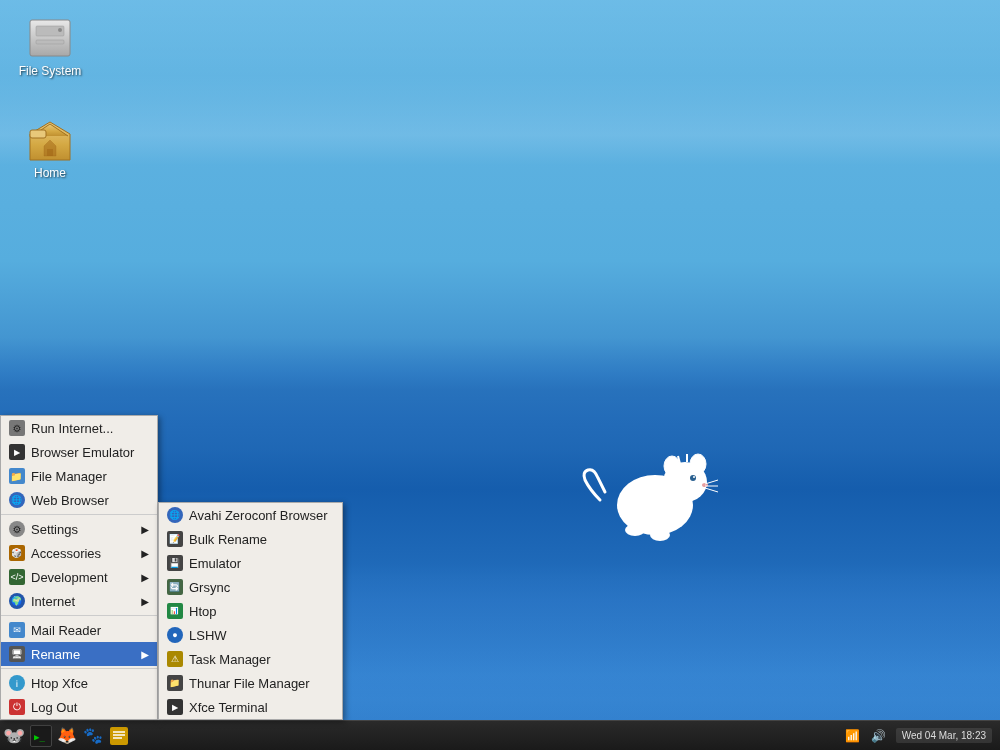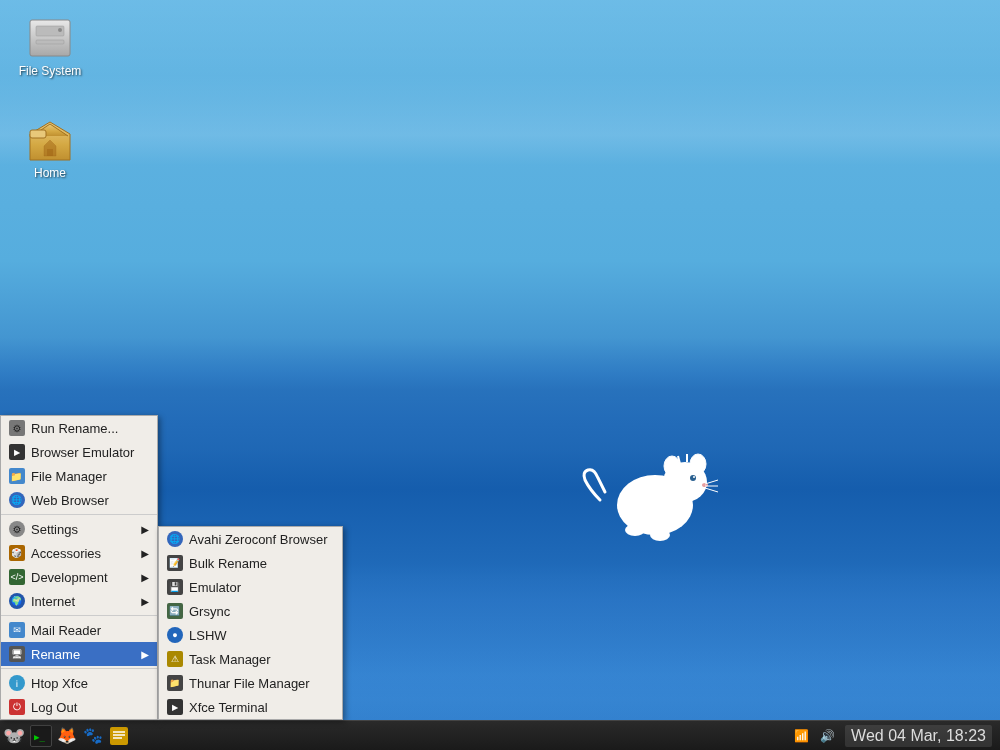--- a/index.html
+++ b/index.html
@@ -311,21 +311,21 @@
       <line x1="100" y1="34" x2="98" y2="26" stroke="white" stroke-width="2"></line>
       <line x1="107" y1="32" x2="107" y2="24" stroke="white" stroke-width="2"></line>
       <line x1="114" y1="33" x2="116" y2="25" stroke="white" stroke-width="2"></line>
     </svg>
   </div>
 
   <div id="main-menu">
 
     <div class="menu-item">
       <span class="menu-icon ico-gray" style="width:16px;height:16px;display:flex;align-items:center;justify-content:center;font-size:10px;">⚙</span>
-      <span>Run Rename...</span>
+      <span>Run Internet...</span>
     </div>
 
     <div class="menu-item">
       <span class="menu-icon" style="width:16px;height:16px;background:#333;border-radius:2px;display:flex;align-items:center;justify-content:center;font-size:8px;color:white;">▶</span>
       <span>Browser Emulator</span>
     </div>
 
     <div class="menu-item">
       <span class="menu-icon" style="width:16px;height:16px;background:#4488cc;border-radius:2px;display:flex;align-items:center;justify-content:center;font-size:10px;">📁</span>
       <span>File Manager</span>
@@ -400,20 +400,24 @@
     <div class="submenu-item">
       <span class="sub-icon" style="width:16px;height:16px;background:#444;border-radius:2px;display:flex;align-items:center;justify-content:center;font-size:9px;color:white;">💾</span>
       <span>Emulator</span>
     </div>
 
     <div class="submenu-item">
       <span class="sub-icon" style="width:16px;height:16px;background:#446644;border-radius:2px;display:flex;align-items:center;justify-content:center;font-size:9px;color:white;">🔄</span>
       <span>Grsync</span>
     </div>
 
+    <div class="submenu-item">
+      <span class="sub-icon" style="width:16px;height:16px;background:#228844;border-radius:2px;display:flex;align-items:center;justify-content:center;font-size:7px;color:white;">📊</span>
+      <span>Htop</span>
+    </div>
 
     <div class="submenu-item">
       <span class="sub-icon" style="width:16px;height:16px;background:#2266bb;border-radius:8px;display:flex;align-items:center;justify-content:center;font-size:9px;color:white;">●</span>
       <span>LSHW</span>
     </div>
 
     <div class="submenu-item">
       <span class="sub-icon" style="width:16px;height:16px;background:#aa8800;border-radius:2px;display:flex;align-items:center;justify-content:center;font-size:9px;color:white;">⚠</span>
       <span>Task Manager</span>
     </div>
@@ -453,18 +457,18 @@
           <line x1="3" y1="11" x2="12" y2="11" stroke="white" stroke-width="1.5"></line>
         </svg>
       </div>
     </div>
     <div id="taskbar-right">
 
       <div class="systray-icon" style="color:#aaa;">📶</div>
       <div class="systray-icon" style="color:#aaa;">🔊</div>
 
       <div id="clock-display">
-        <span style="color:#ddd;font-size:16px;">Wed 04 Mar, 18:23</span>
+        <span style="color:#ddd;font-size:10px;">Wed 04 Mar, 18:23</span>
       </div>
     </div>
   </div>
 
 </div>
 
 </body></html>

